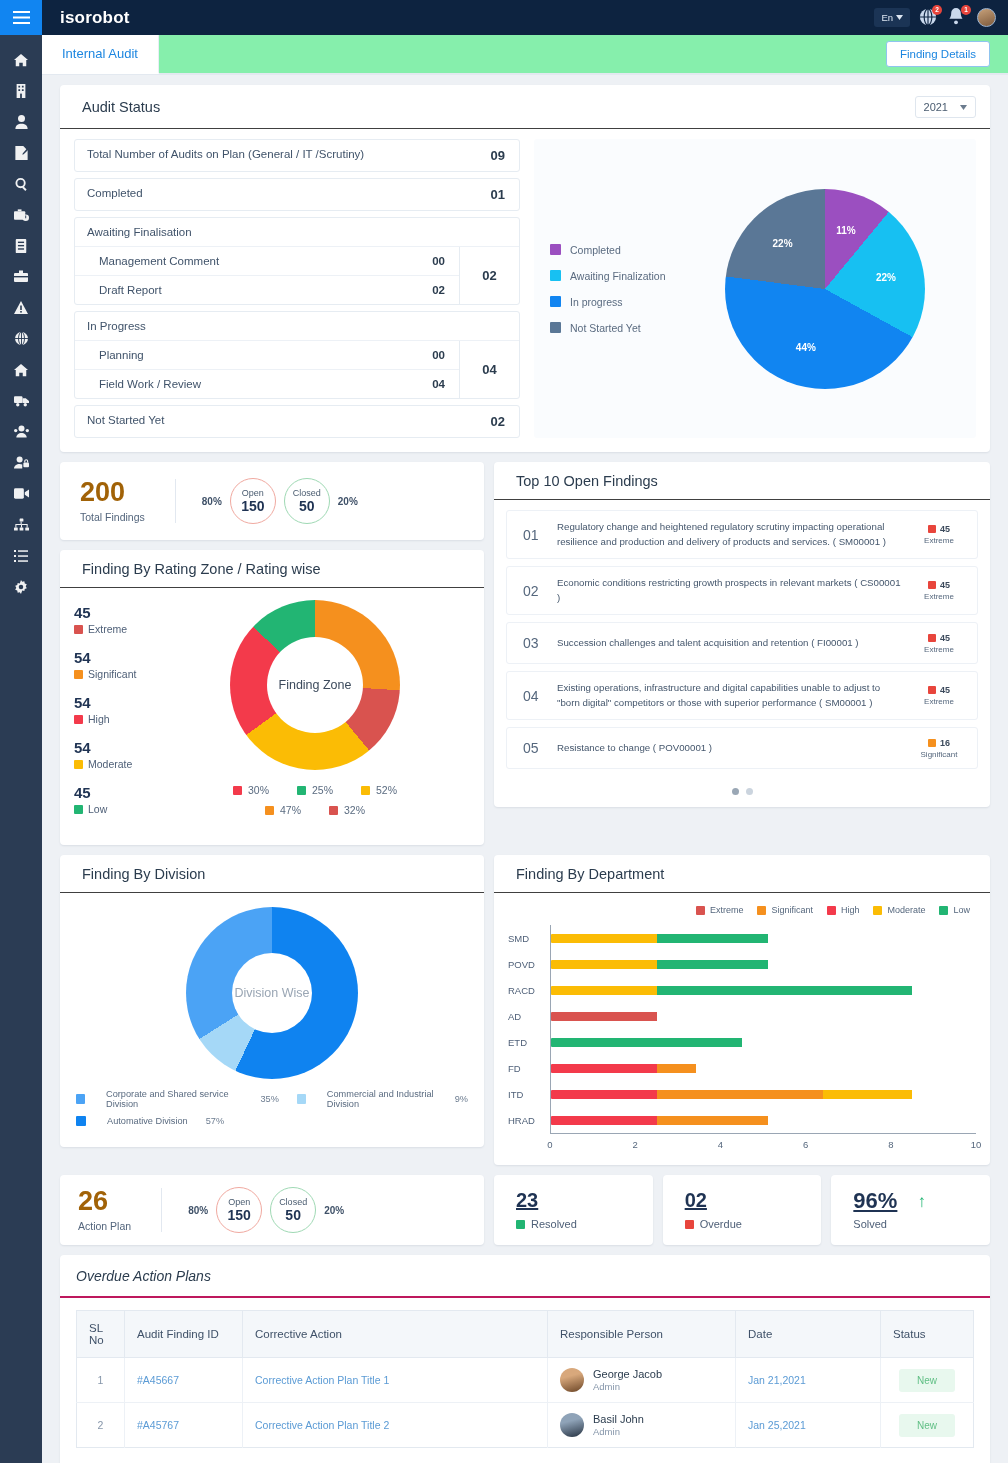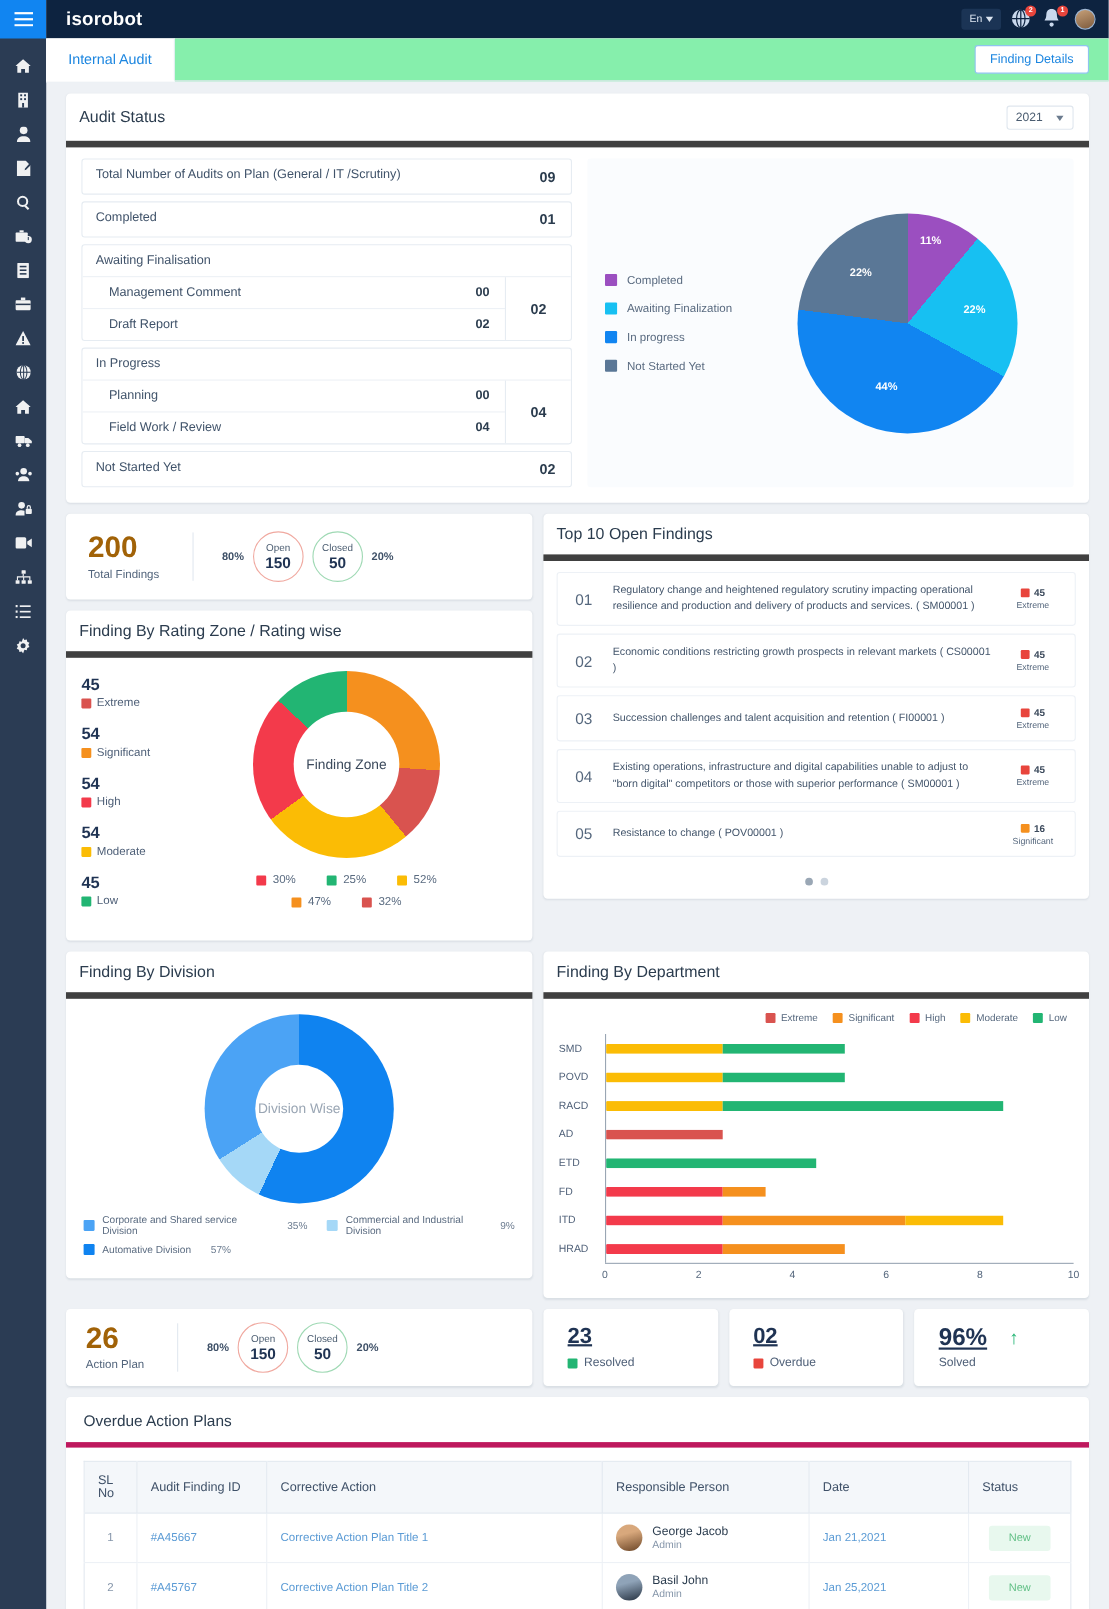--- a/index.html
+++ b/index.html
@@ -71,22 +71,22 @@
   .btn-outline {
     border: 1px solid #8fc4ef; color: #1c86e0; background: #fff;
     font-size: 11.5px; padding: 6px 13px; border-radius: 3px; cursor: pointer;
     font-family: inherit;
   }
 
   .content { flex: 1 1 auto; overflow: hidden; padding: 10px 18px 0 18px; }
 
   .card { background: #fff; border-radius: 4px; box-shadow: 0 1px 2px rgba(16,40,70,.09); }
   .card-head {
-    padding: 11px 14px 10px 12px; display: flex; align-items: center;
-    border-bottom: 6px solid #404040;
+    padding: 11px 14px 10px 22px; display: flex; align-items: center;
+    border-bottom: 1px solid #404040;
   }
   .card-title { font-size: 14.5px; color: #2b3c4e; font-weight: normal; }
 
   
   .year-sel {
     margin-left: auto; border: 1px solid #dfe6ee; border-radius: 3px;
     font-size: 11px; color: #4a5c70; padding: 4px 8px; display: flex;
     align-items: center; gap: 12px; cursor: pointer; background: #fff;
   }
   .audit-body { display: flex; padding: 10px 14px 14px 14px; gap: 14px; }
@@ -188,21 +188,21 @@
   .row3 { display: flex; gap: 10px; margin-top: 10px; align-items: flex-start; }
   .div-body { padding: 8px 14px 10px 14px; display: flex; flex-direction: column; align-items: center; }
   .dv-donut { width: 172px; height: 172px; border-radius: 50%; position: relative; margin: 6px 0 2px 0; }
   .dv-hole {
     position: absolute; inset: 46px; background: #fff; border-radius: 50%;
     display: flex; align-items: center; justify-content: center;
     font-size: 12.5px; color: #9aa6b4;
   }
   .dv-legend { width: 100%; padding: 8px 2px 4px 2px; }
   .dv-line { display: flex; align-items: center; margin-bottom: 7px; }
-  .dv-ent { display: flex; align-items: center; gap: 7px; }
+  .dv-ent { display: flex; align-items: center; gap: 21px; }
   .dv-sw { width: 10px; height: 10px; border-radius: 1px; }
   .dv-nm { font-size: 9.2px; color: #5a6b80; }
   .dv-pc { font-size: 9.2px; color: #6c7c90; margin-left: 12px; }
 
   
   .dep-body { padding: 8px 14px 12px 14px; }
   .dep-legend { display: flex; justify-content: flex-end; gap: 14px; padding: 4px 6px 10px 0; }
   .dl { display: flex; align-items: center; gap: 5px; font-size: 9px; color: #55677d; }
   .dl-sw { width: 9px; height: 9px; border-radius: 1px; }
   .chart { display: flex; }
@@ -224,21 +224,21 @@
     padding: 15px 22px; height: 70px; }
   .ap-num { font-size: 20px; font-weight: bold; color: #1f3353; line-height: 1; text-decoration: underline; }
   .ap-lab { display: flex; align-items: center; gap: 6px; font-size: 11px; color: #4f6078; margin-top: 8px; }
   .ap-sw { width: 9px; height: 9px; border-radius: 1px; }
   .solved-top { display: flex; align-items: center; gap: 20px; }
   .arrow-up { color: #22b573; font-size: 17px; line-height: 1; }
 
   
   .od-card { margin-top: 10px; }
   .od-title { padding: 13px 24px 12px 16px; font-size: 14px; color: #2b3c4e;
-    border-bottom: 5px solid #be185d; }
+    border-bottom: 2px solid #be185d; font-style: italic; }
   .od-wrap { padding: 12px 16px 18px 16px; }
   table { width: 100%; border-collapse: collapse; border: 1px solid #e3e9f0; }
   th {
     background: #f4f7fa; text-align: left; font-size: 11.5px; font-weight: normal;
     color: #3f5168; padding: 11px 12px; border-right: 1px solid #e3e9f0;
     border-bottom: 1px solid #e3e9f0;
   }
   th:last-child { border-right: none; }
   td { padding: 10px 12px; font-size: 10.5px; border-right: 1px solid #edf1f6;
     border-bottom: 1px solid #edf1f6; color: #4f6078; vertical-align: middle; }
@@ -528,21 +528,21 @@
                   <span class="sw" id="pl2" style="background: rgb(17, 133, 241);"></span>
                   <span>In progress</span>
                 </div>
               <div class="lg">
                   <span class="sw" id="pl3" style="background: rgb(90, 119, 150);"></span>
                   <span>Not Started Yet</span>
                 </div>
             </div>
             <div class="pie-wrap">
               <div class="pie" id="audit-pie" style="background: conic-gradient(rgb(155, 79, 192) 0%, rgb(155, 79, 192) 11%, rgb(23, 192, 242) 11%, rgb(23, 192, 242) 33%, rgb(17, 133, 241) 33%, rgb(17, 133, 241) 77%, rgb(90, 119, 150) 77%, rgb(90, 119, 150) 99%);">
-                <span class="pie-lab" id="pie-lab-0" style="left: 121.002px; top: 25px;">11%</span>
+                <span class="pie-lab" id="pie-lab-0" style="left: 121.002px; top: 41px;">11%</span>
                 <span class="pie-lab" id="pie-lab-1" style="left: 160.902px; top: 88.3824px;">22%</span>
                 <span class="pie-lab" id="pie-lab-2" style="left: 80.8409px; top: 158.966px;">44%</span>
                 <span class="pie-lab" id="pie-lab-3" style="left: 57.5581px; top: 54.8039px;">22%</span>
               </div>
             </div>
           </div>
         </div>
       </div>
 
       <div class="row2">

